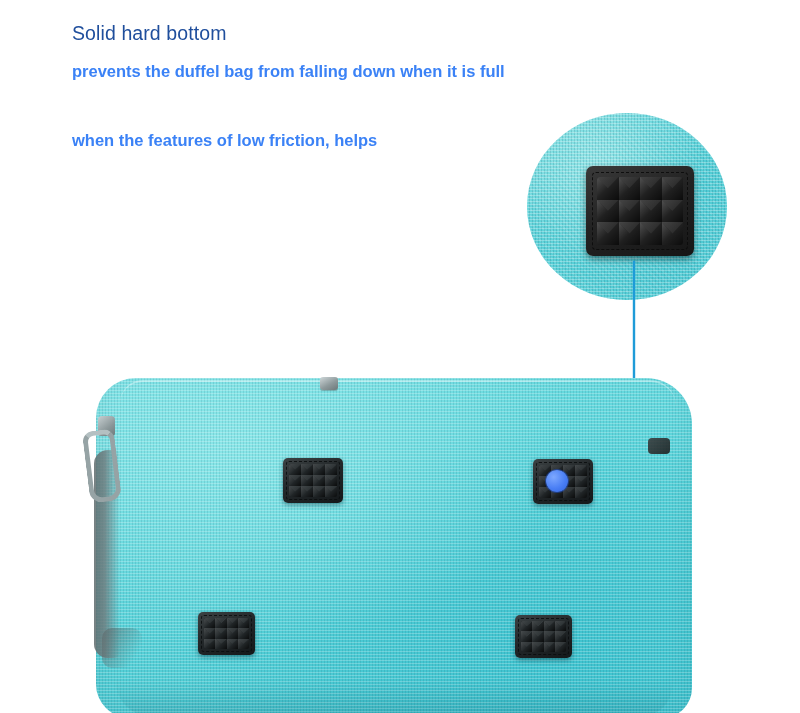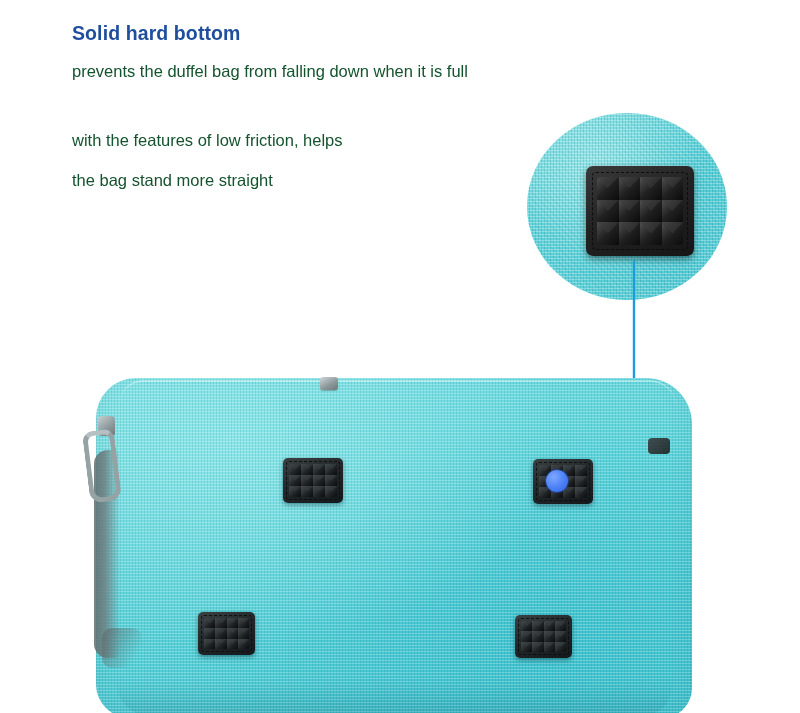--- a/index.html
+++ b/index.html
@@ -7,26 +7,26 @@
     width:800px;height:713px;
     background:#ffffff;
     font-family:"Liberation Sans","DejaVu Sans",sans-serif;
     overflow:hidden;
   }
   #stage{position:relative;width:800px;height:713px;overflow:hidden;background:#fff;}
 
   
   .copy{position:absolute;left:72px;top:24px;width:520px;}
   .heading{
-    color:#1f4e9c;font-weight:bold;font-size:19.5px;
+    color:#1f4e9c;font-weight:normal;font-size:19.5px;
     letter-spacing:.1px;line-height:1.0;margin:0;
   }
   .body-line{
-    color:#14532d;font-size:16.5px;line-height:1.0;margin:0;
-    letter-spacing:0px;font-weight:400;
+    color:#3b82f6;font-size:16.5px;line-height:1.0;margin:0;
+    letter-spacing:0px;font-weight:700;
   }
   .gap-a{height:19px;}
   .gap-b{height:33px;}
   .gap-c{height:20px;}
   .gap-d{height:23px;}
 
   
   #callout{
     position:absolute;left:527px;top:113px;width:200px;height:187px;
     border-radius:50%;
@@ -203,23 +203,22 @@
 
   <div class="copy">
 
     <p class="heading">Solid hard bottom</p>
     <div class="gap-a"></div>
     <p class="body-line">prevents the duffel bag from falling down when it is full</p>
 
     <div class="gap-b"></div>
 
     <div class="gap-c"></div>
-    <p class="body-line">with the features of low friction, helps</p>
+    <p class="body-line">when the features of low friction, helps</p>
     <div class="gap-d"></div>
-    <p class="body-line">the bag stand more straight</p>
   </div>
 
   <div id="callout">
     <div class="weave"></div>
 
     <div id="big-foot">
       <div class="stitch"></div>
       <div class="pad">
         <div class="pyr"></div>
         <div class="pyr"></div>

